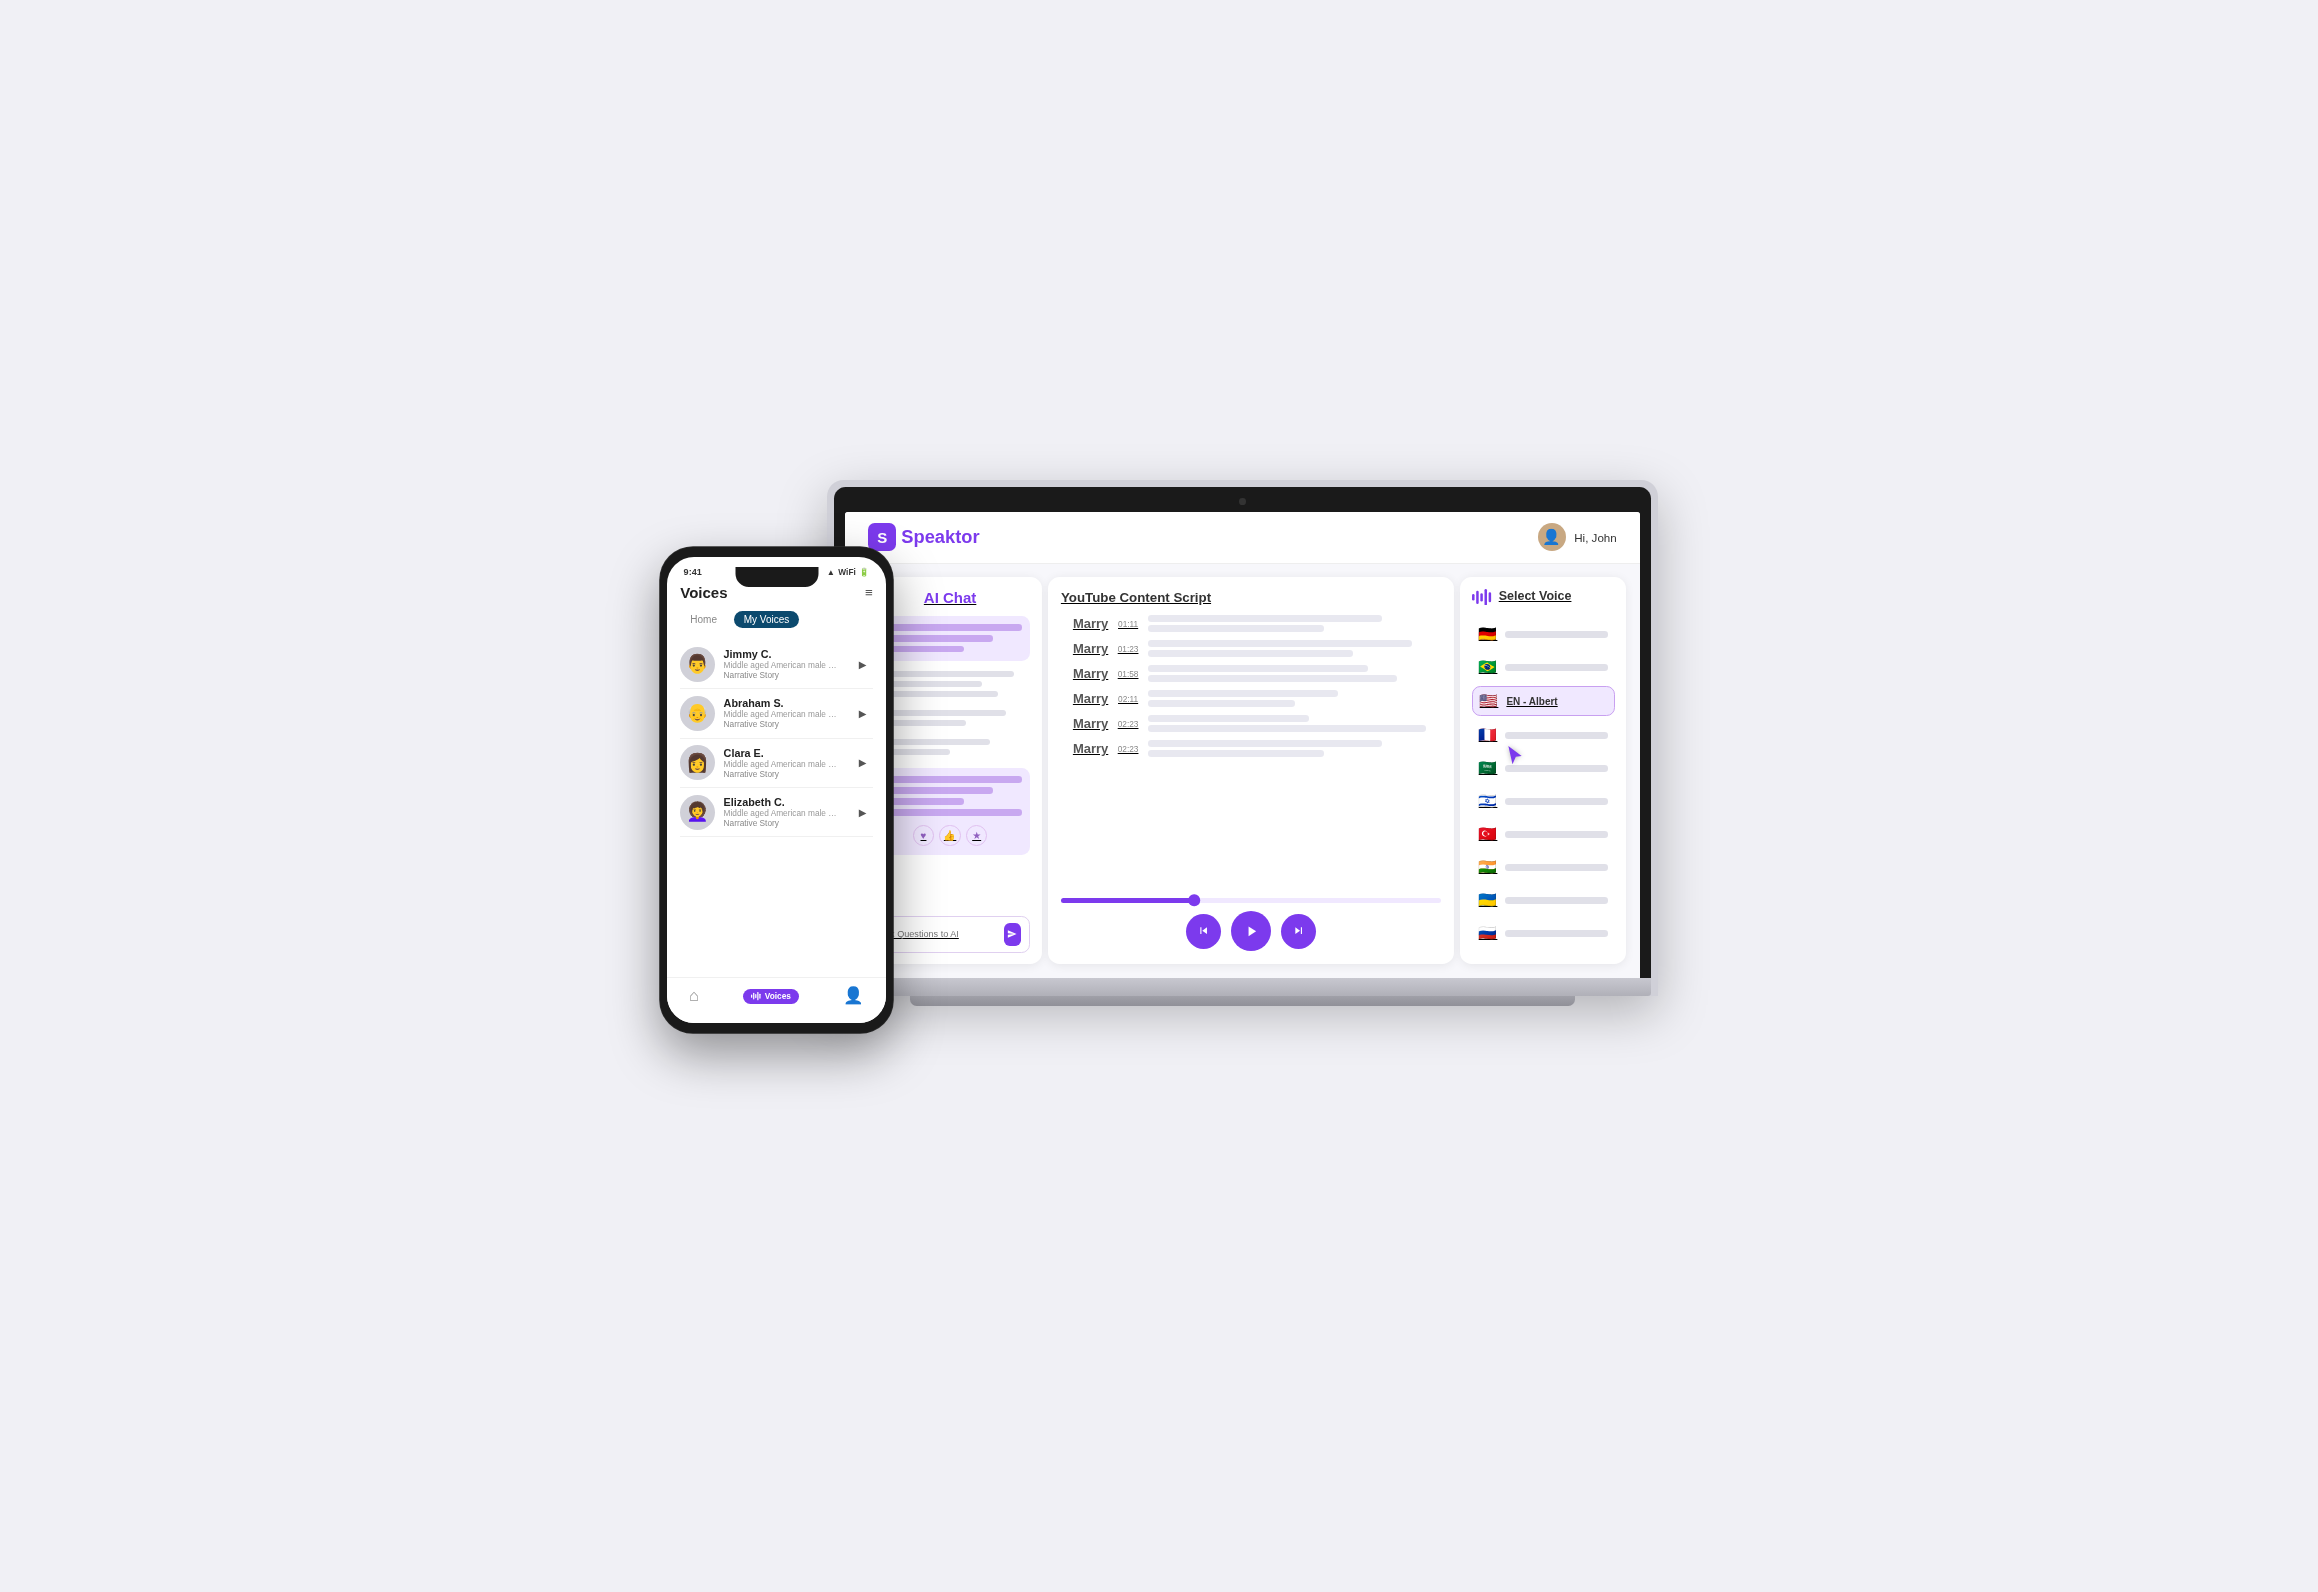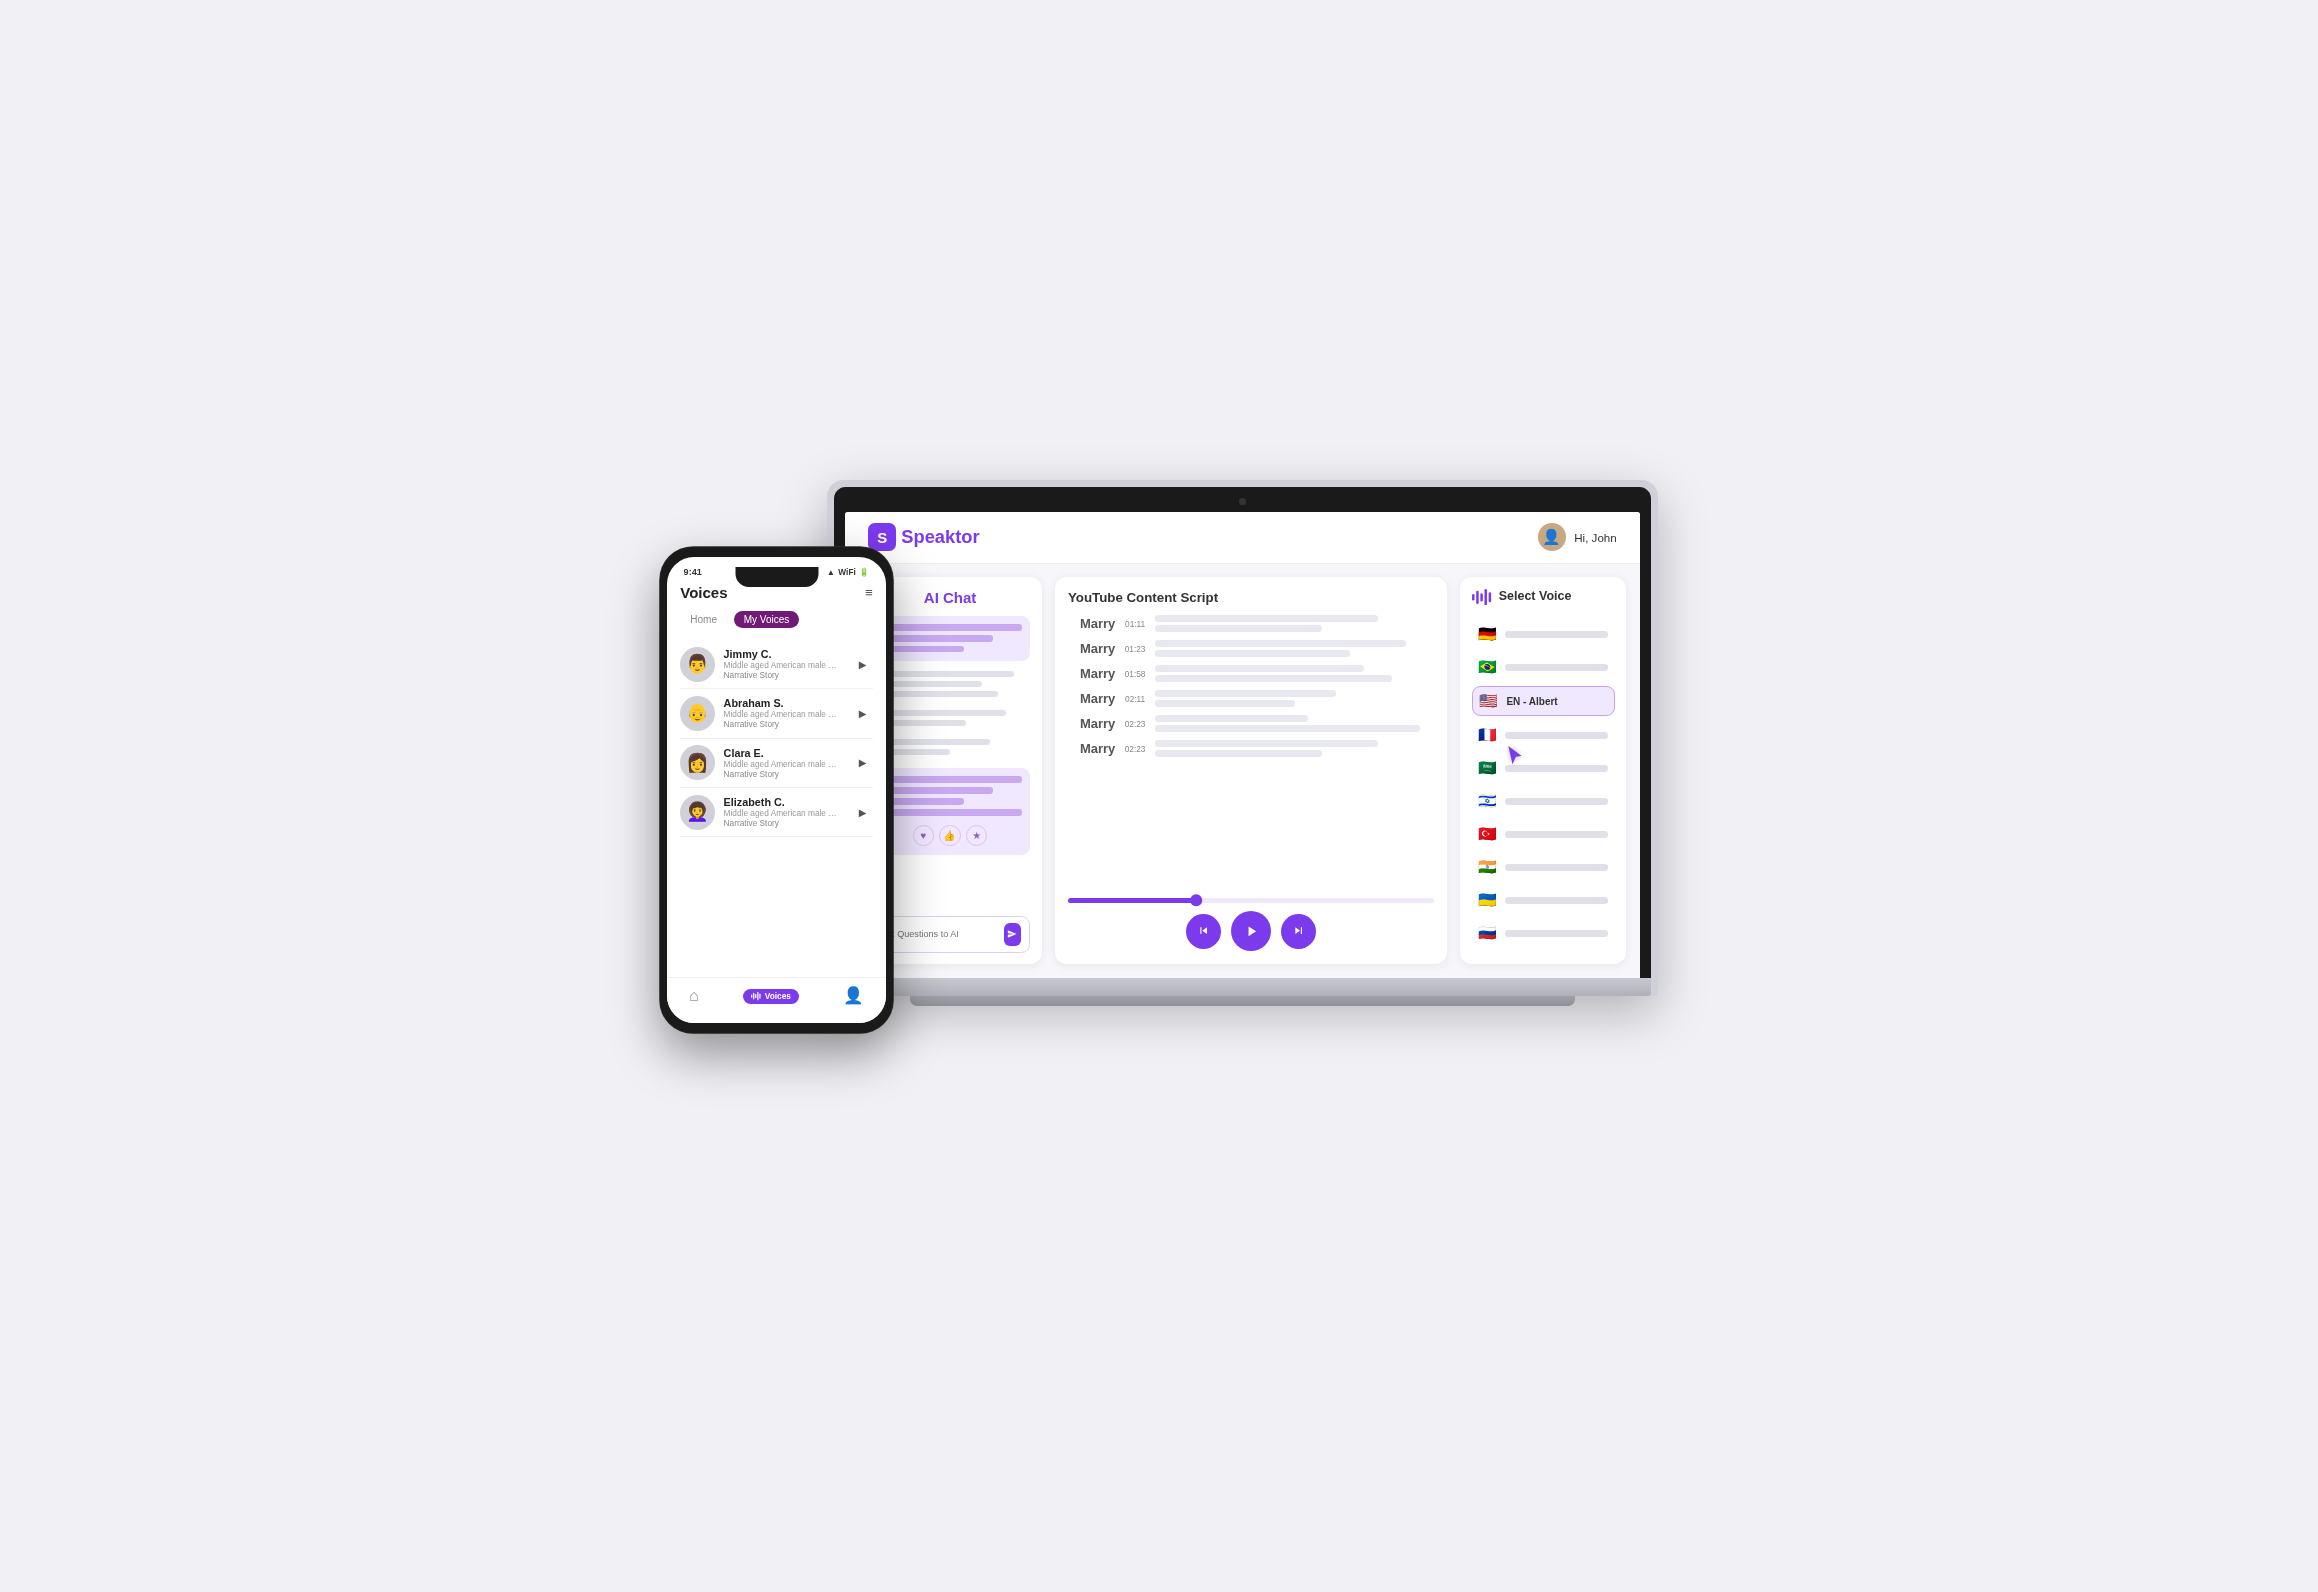--- a/index.html
+++ b/index.html
@@ -133,24 +133,25 @@
     }
 
     .user-greeting {
       font-size: 11.6px;
       color: #333;
       font-weight: 500;
     }
 
     .app-content {
       display: flex;
-      gap: 13px;
+      gap: 6px;
       padding: 13.3px;
       flex: 1;
       overflow: hidden;
+      text-decoration: underline;
     }
 
     
     .ai-chat-panel {
       background: #fff;
       border-radius: 11.6px;
       width: 183px;
       min-width: 183px;
       display: flex;
       flex-direction: column;
@@ -557,21 +558,21 @@
     .phone-tab {
       padding: 3.3px 10px;
       border-radius: 16.6px;
       font-size: 10px;
       font-weight: 500;
       color: #888;
       cursor: pointer;
     }
 
     .phone-tab.active {
-      background: #701a75;
+      background: #0c4a6e;
       color: #fff;
     }
 
     .voice-card {
       display: flex;
       align-items: center;
       gap: 8.3px;
       padding: 6.7px 0;
       border-bottom: 0.8px solid #f0f0f0;
     }

